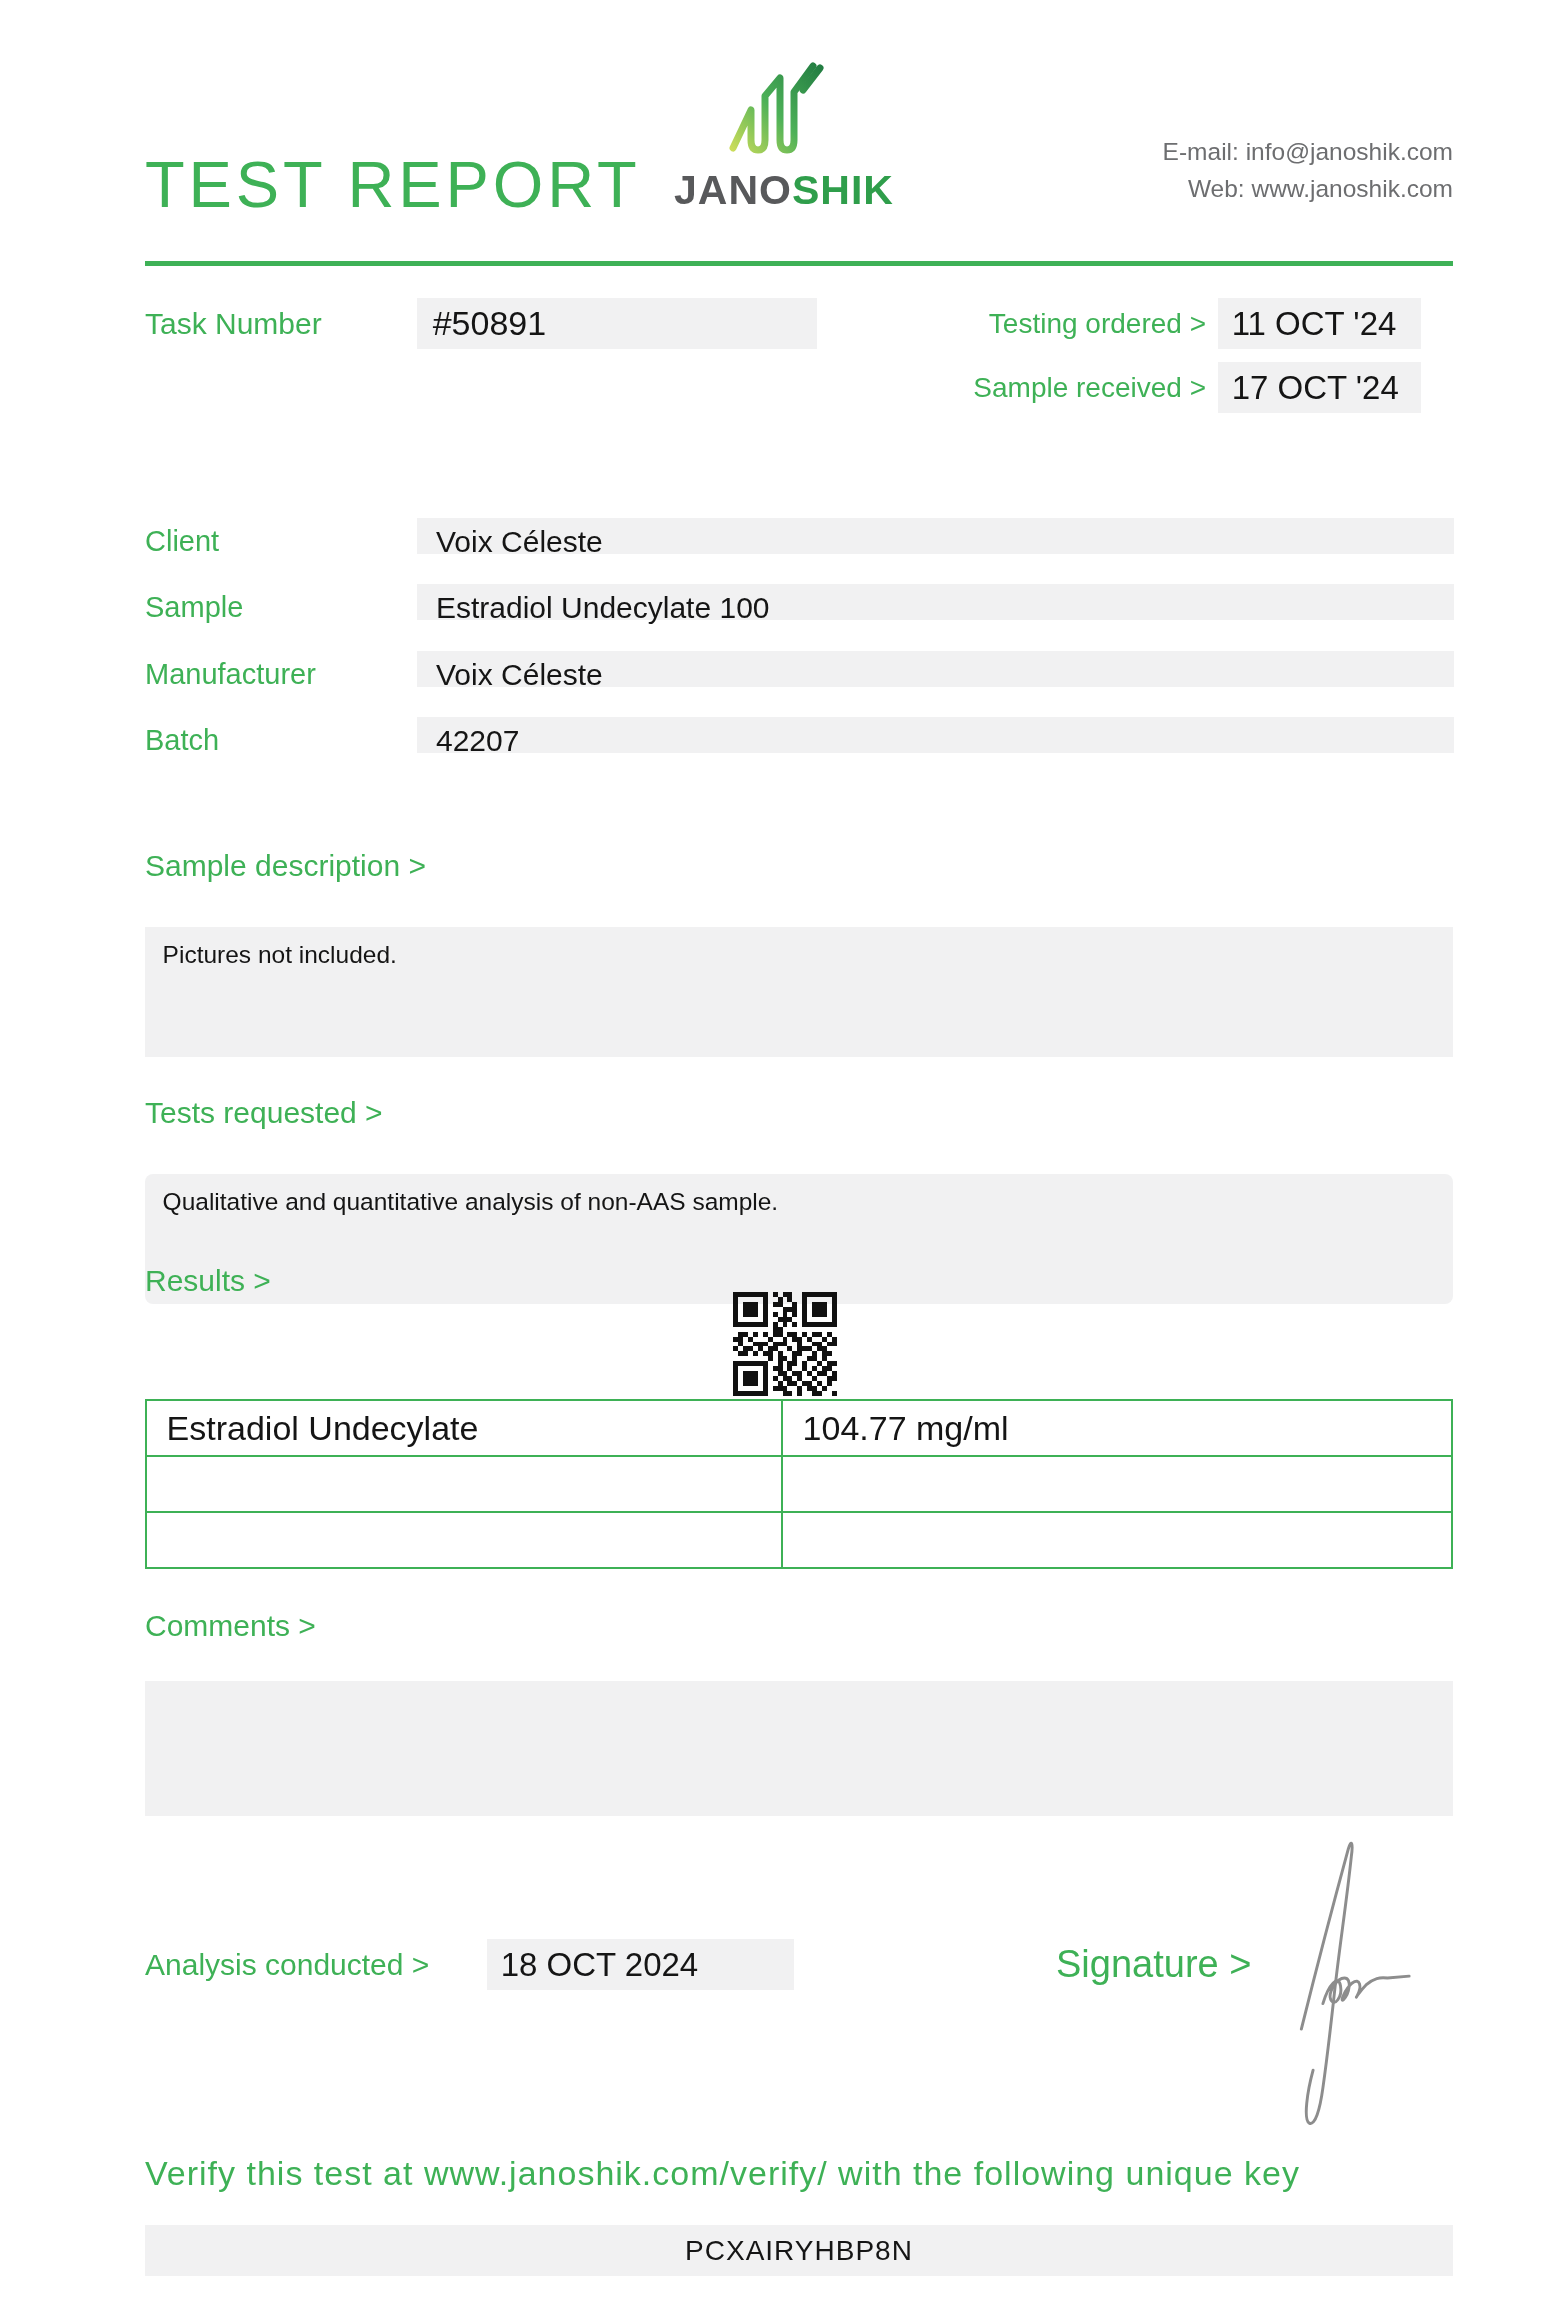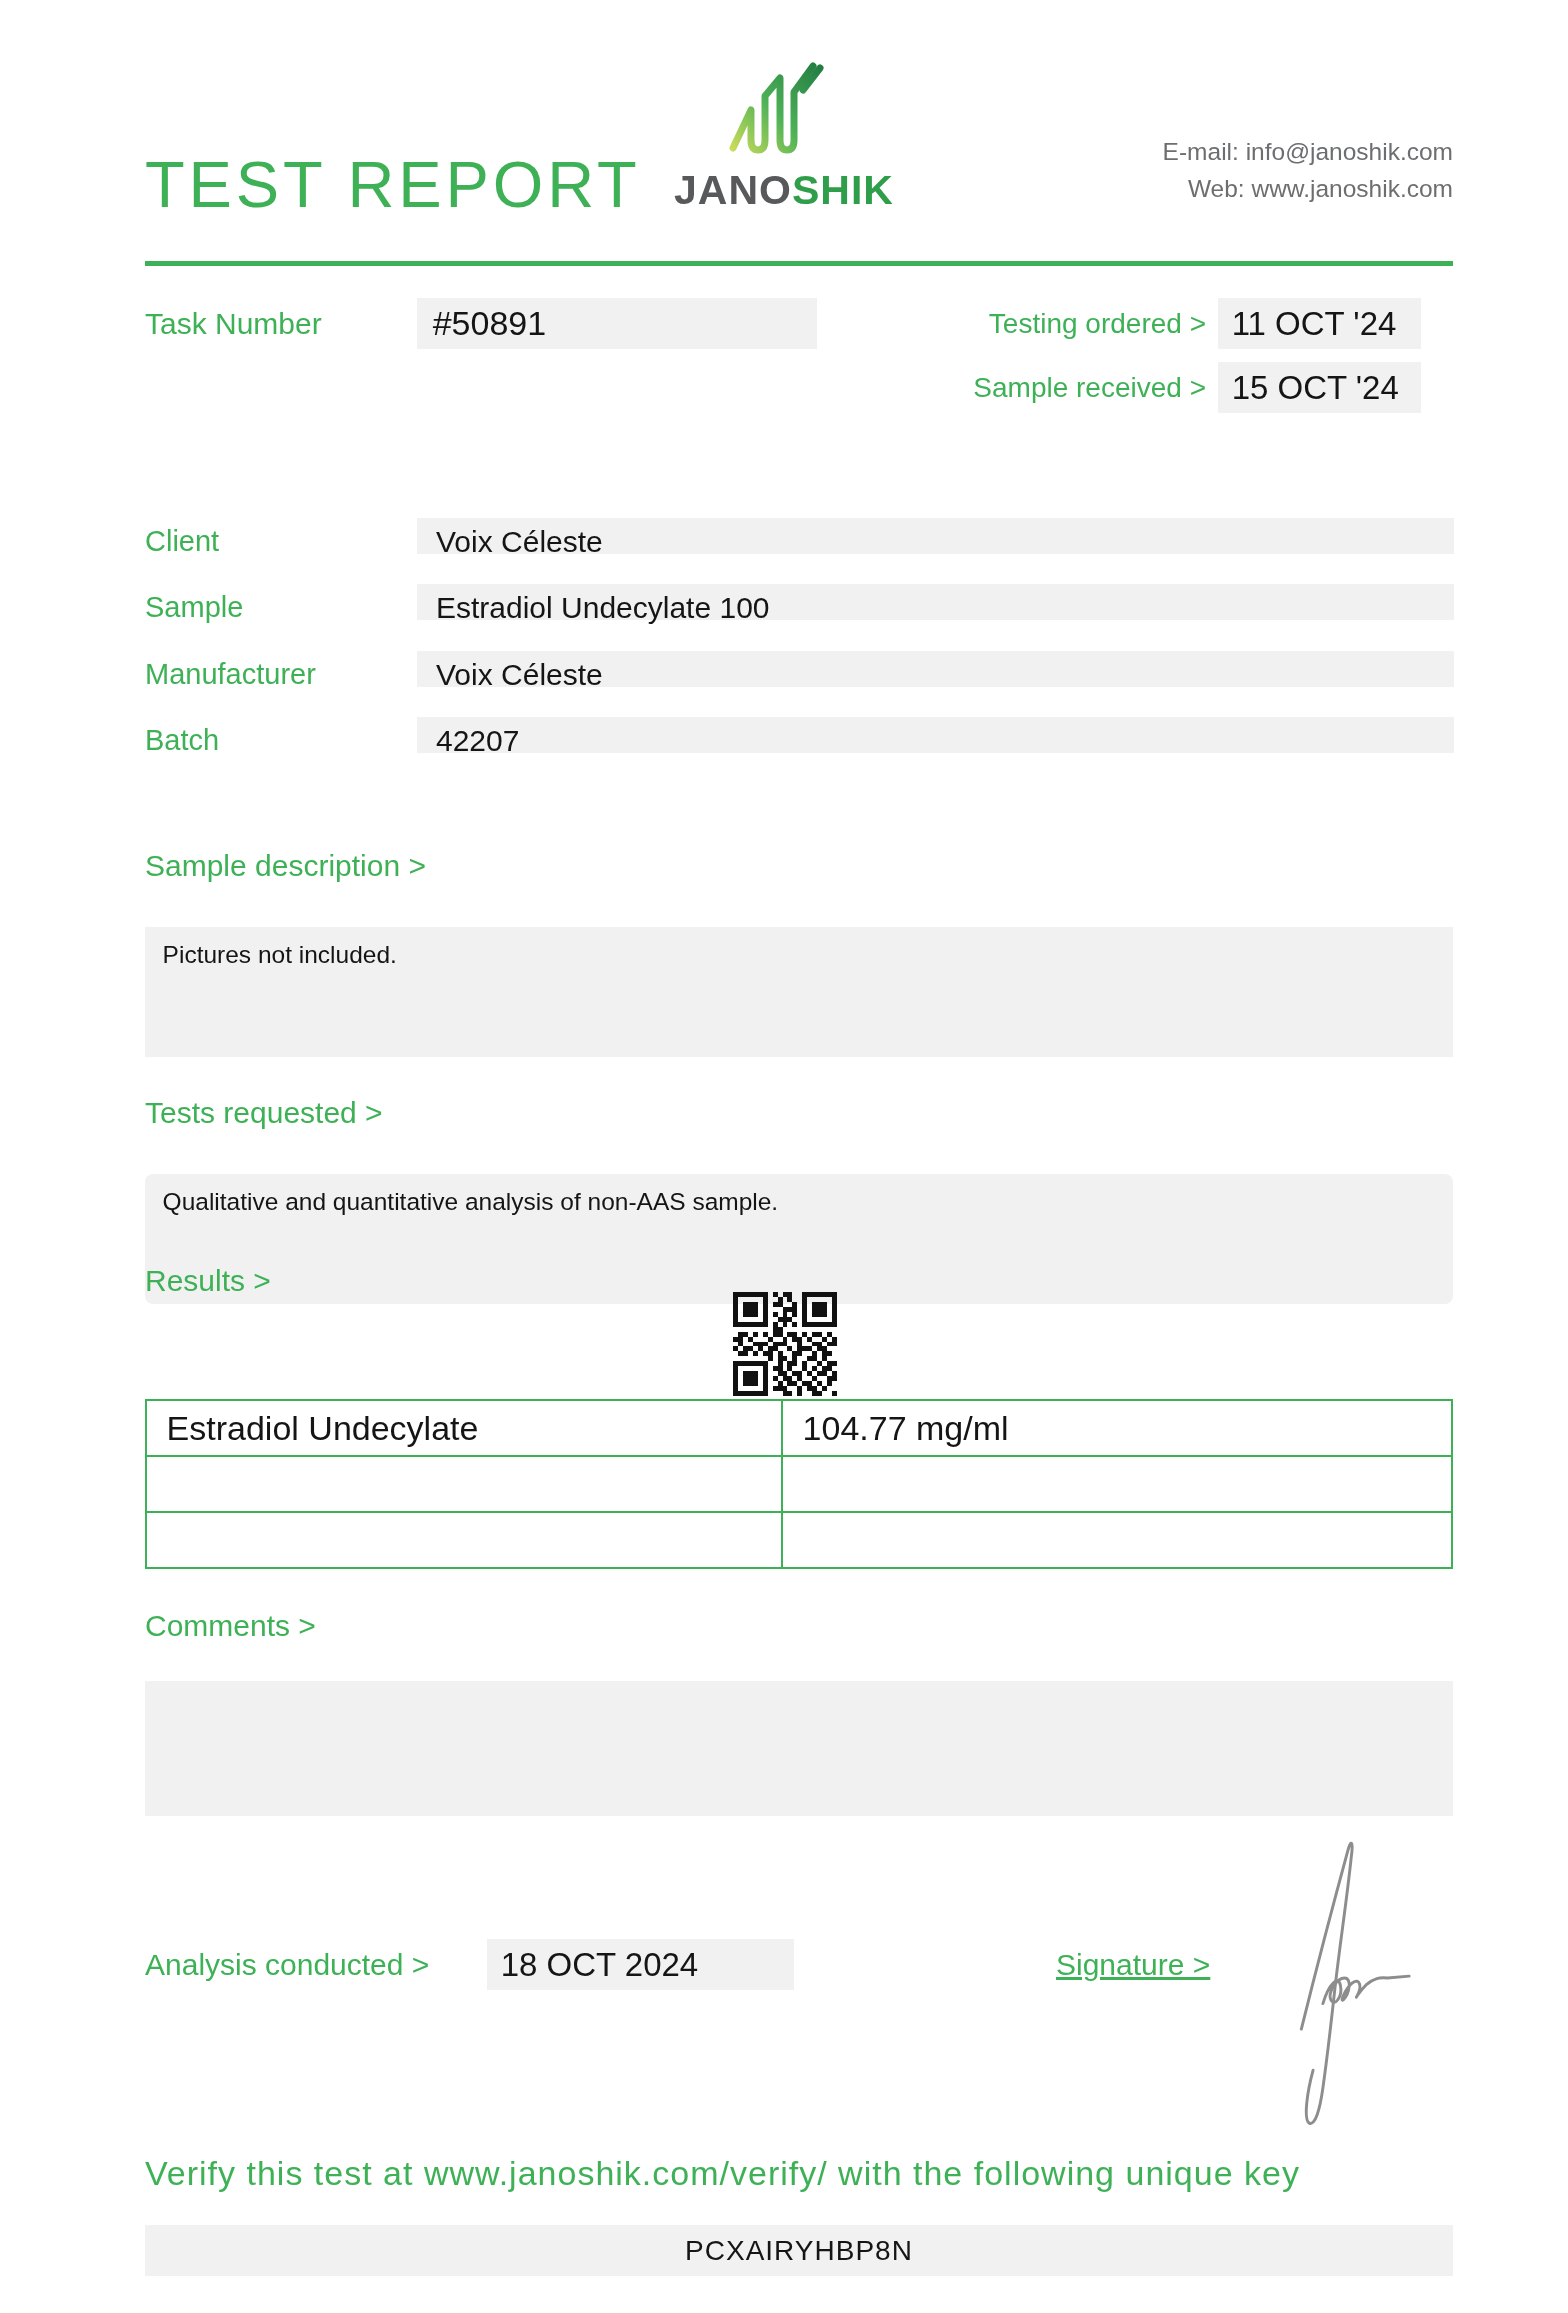--- a/index.html
+++ b/index.html
@@ -50,21 +50,21 @@
   .qr{left:733px;top:1292px;width:104px;height:104px;}
 
   
   .res-table{left:145px;top:1399px;width:1308px;border-collapse:collapse;}
   .res-table td{border:2.9px solid var(--green);height:56px;font-size:34px;color:var(--ink);padding:0 0 0 19.6px;}
   .res-table td.c0{width:636px;}
 
   
   .an-label{left:145px;top:1939px;height:51px;line-height:51px;font-size:30px;color:var(--green);}
   .an-box{left:487px;top:1939px;width:307px;height:51px;line-height:51px;font-size:33px;color:var(--ink);padding-left:13.7px;}
-  .sig-label{left:1056px;top:1939px;height:51px;line-height:51px;font-size:30px;color:var(--green);text-decoration:underline;}
+  .sig-label{left:1056px;top:1939px;height:51px;line-height:51px;font-size:38px;color:var(--green);}
   .sig-svg{left:1264px;top:1835px;width:157px;height:294px;}
   .verify{left:145px;top:2154px;width:1313px;font-size:34px;letter-spacing:1px;color:var(--green);white-space:nowrap;}
   .key-box{left:145px;top:2225px;width:1308px;height:51px;line-height:51px;text-align:center;font-size:28px;letter-spacing:1px;color:var(--ink);}
 </style>
 </head>
 <body>
 
 <div class="page">
 
   <div class="abs title">TEST REPORT</div>
@@ -89,21 +89,21 @@
     <div>Web: www.janoshik.com</div>
   </div>
 
   <div class="abs rule"></div>
 
   <div class="abs task-label">Task Number</div>
   <div class="abs graybox task-box">#50891</div>
   <div class="abs t-label">Testing ordered &gt;</div>
   <div class="abs graybox date-box">11 OCT '24</div>
   <div class="abs t-label row2">Sample received &gt;</div>
-  <div class="abs graybox date-box row2">15 OCT '24</div>
+  <div class="abs graybox date-box row2">17 OCT '24</div>
 
   <div class="abs info-label r0">Client</div>
   <div class="abs graybox info-box r0">Voix Céleste</div>
   <div class="abs info-label r1">Sample</div>
   <div class="abs graybox info-box r1">Estradiol Undecylate 100</div>
   <div class="abs info-label r2">Manufacturer</div>
   <div class="abs graybox info-box r2">Voix Céleste</div>
   <div class="abs info-label r3">Batch</div>
   <div class="abs graybox info-box r3">42207</div>
 

